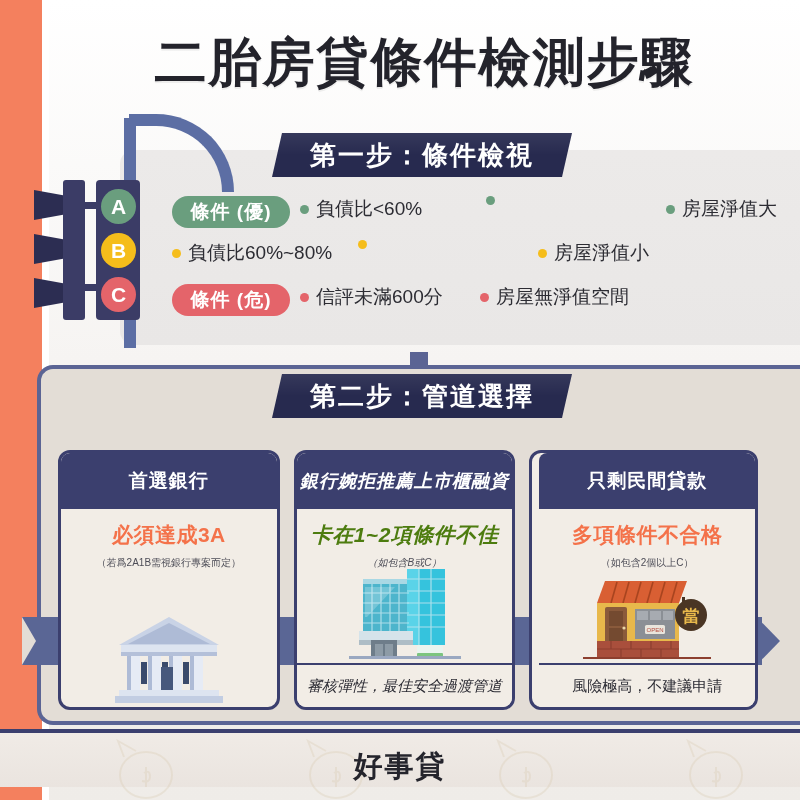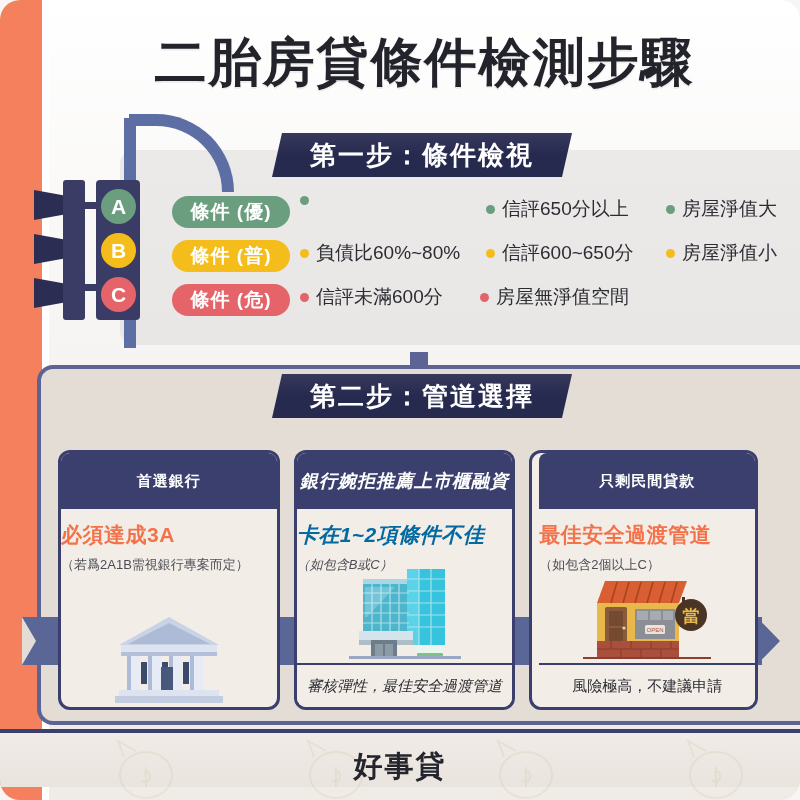--- a/index.html
+++ b/index.html
@@ -11,21 +11,20 @@
     position:relative;
     overflow:hidden;
   }
 
   
   #poster {
     position:absolute; inset:0;
     width:800px; height:800px;
     background:linear-gradient(180deg,#ffffff 0%,#f6f4f2 45%,#efece8 100%);
     overflow:hidden;
-    border-radius:20px;
   }
 
   
   .edge-stripe {
     position:absolute; left:0; top:0;
     width:42px; height:800px;
     background:#f4805e;
   }
   .edge-stripe-inner {
     position:absolute; left:42px; top:0;
@@ -159,27 +158,27 @@
     flex:1 1 0; position:relative;
     border:3px solid #3b3f6e;
     border-radius:12px;
     background:#f2ede6;
     overflow:hidden;
     display:flex; flex-direction:column;
   }
   .card-head {
     height:56px; background:#3b3f6e; color:#fff;
     display:flex; align-items:center; justify-content:center;
-    font-size:15px; font-weight:bold; letter-spacing:1px;
+    font-size:19px; font-weight:bold; letter-spacing:1px;
     border-radius:8px 8px 0 0;
   }
   .card.wide .card-head { font-size:18px; }
-  .card-body { flex:1; display:flex; flex-direction:column; align-items:flex-start; padding-top:12px; }
+  .card-body { flex:1; display:flex; flex-direction:column; align-items:center; padding-top:12px; }
   .card-main { font-size:21px; font-weight:bold; color:#f4724a; letter-spacing:.5px; }
-  .card-note { font-size:13px; color:#4d4d57; margin-top:7px; }
+  .card-note { font-size:10px; color:#4d4d57; margin-top:7px; }
   .card-illus { flex:1; position:relative; width:100%; }
   .card-foot {
     height:44px; border-top:2px solid #3b3f6e;
     display:flex; align-items:center; justify-content:center;
     font-size:15px; color:#2b2b33; background:#f2ede6;
     position:relative; z-index:3;
   }
 
   
   .illus-wrap { position:absolute; left:50%; bottom:0; transform:translateX(-50%); z-index:4; }
@@ -228,40 +227,38 @@
     <span class="sb-shine"></span>
     <span>第一步：條件檢視</span>
   </div>
 
   <div class="grade-rows">
 
     <div class="grade-row">
       <div class="grade-pill" id="pill-a" style="background: rgb(106, 158, 126);">條件 (優)</div>
       <div class="cond-item cond-c1">
         <span class="cond-dot" id="dot-a1" style="background: rgb(106, 158, 126);"></span>
+        <span>負債比&lt;60%</span>
       </div>
       <div class="cond-item cond-c2">
         <span class="cond-dot" id="dot-a2" style="background: rgb(106, 158, 126);"></span>
-        <span>信評650分以上</span>
       </div>
       <div class="cond-item cond-c3">
         <span class="cond-dot" id="dot-a3" style="background: rgb(106, 158, 126);"></span>
         <span>房屋淨值大</span>
       </div>
     </div>
 
     <div class="grade-row">
-      <div class="grade-pill" id="pill-b" style="background: rgb(245, 189, 27);">條件 (普)</div>
       <div class="cond-item cond-c1">
         <span class="cond-dot" id="dot-b1" style="background: rgb(245, 189, 27);"></span>
         <span>負債比60%~80%</span>
       </div>
       <div class="cond-item cond-c2">
         <span class="cond-dot" id="dot-b2" style="background: rgb(245, 189, 27);"></span>
-        <span>信評600~650分</span>
       </div>
       <div class="cond-item cond-c3">
         <span class="cond-dot" id="dot-b3" style="background: rgb(245, 189, 27);"></span>
         <span>房屋淨值小</span>
       </div>
     </div>
 
     <div class="grade-row">
       <div class="grade-pill" id="pill-c" style="background: rgb(228, 100, 106);">條件 (危)</div>
       <div class="cond-item cond-c2">
@@ -324,21 +321,21 @@
               <rect x="0" y="81" width="108" height="7" fill="#c2cde2"></rect>
             </svg>
           </div>
         </div>
       </div>
     </div>
 
     <div class="card wide" style="border-color: rgb(59, 63, 110); font-style: italic;">
       <div class="card-head" style="background: rgb(59, 63, 110);">銀行婉拒推薦上市櫃融資</div>
       <div class="card-body">
-        <div class="card-main" style="color: #0369a1;">卡在1~2項條件不佳</div>
+        <div class="card-main" style="color: #4d7c0f;">卡在1~2項條件不佳</div>
         <div class="card-note">（如包含B或C）</div>
         <div class="card-illus">
           <div class="illus-wrap">
             <svg width="112" height="92" viewBox="0 0 112 92" aria-hidden="true">
               <rect x="14" y="16" width="46" height="62" fill="#4db5cc"></rect>
               <rect x="14" y="12" width="46" height="5" fill="#a9d8e4"></rect>
               <rect x="58" y="2" width="38" height="76" fill="#35c3dd"></rect>
               <rect x="58" y="2" width="12" height="76" fill="#5ad3e8"></rect>
               <g stroke="#bfe6ef" stroke-width="1.2" opacity=".85">
                 <line x1="14" y1="26" x2="60" y2="26"></line>
@@ -369,21 +366,21 @@
             </svg>
           </div>
         </div>
       </div>
       <div class="card-foot">審核彈性，最佳安全過渡管道</div>
     </div>
 
     <div class="card" style="border-color: rgb(59, 63, 110); padding-left: 7px;">
       <div class="card-head" style="background: rgb(59, 63, 110);">只剩民間貸款</div>
       <div class="card-body">
-        <div class="card-main" style="color: rgb(244, 114, 74);">最佳安全過渡管道</div>
+        <div class="card-main" style="color: rgb(244, 114, 74);">多項條件不合格</div>
         <div class="card-note">（如包含2個以上C）</div>
         <div class="card-illus">
           <div class="illus-wrap">
             <svg width="128" height="86" viewBox="0 0 128 86" aria-hidden="true">
               <polygon points="14,30 96,30 104,8 22,8" fill="#d95f33"></polygon>
               <g stroke="#a8441f" stroke-width="1.6">
                 <line x1="28" y1="30" x2="34" y2="9"></line>
                   <line x1="40" y1="30" x2="46" y2="9"></line>
                 <line x1="52" y1="30" x2="58" y2="9"></line>
                   <line x1="64" y1="30" x2="70" y2="9"></line>

